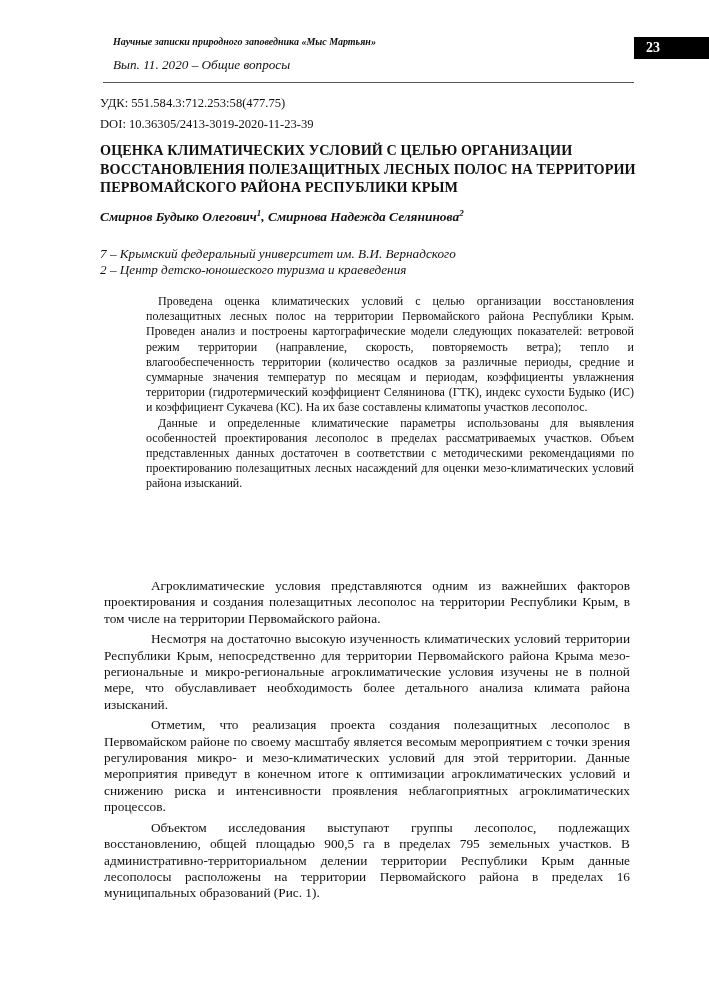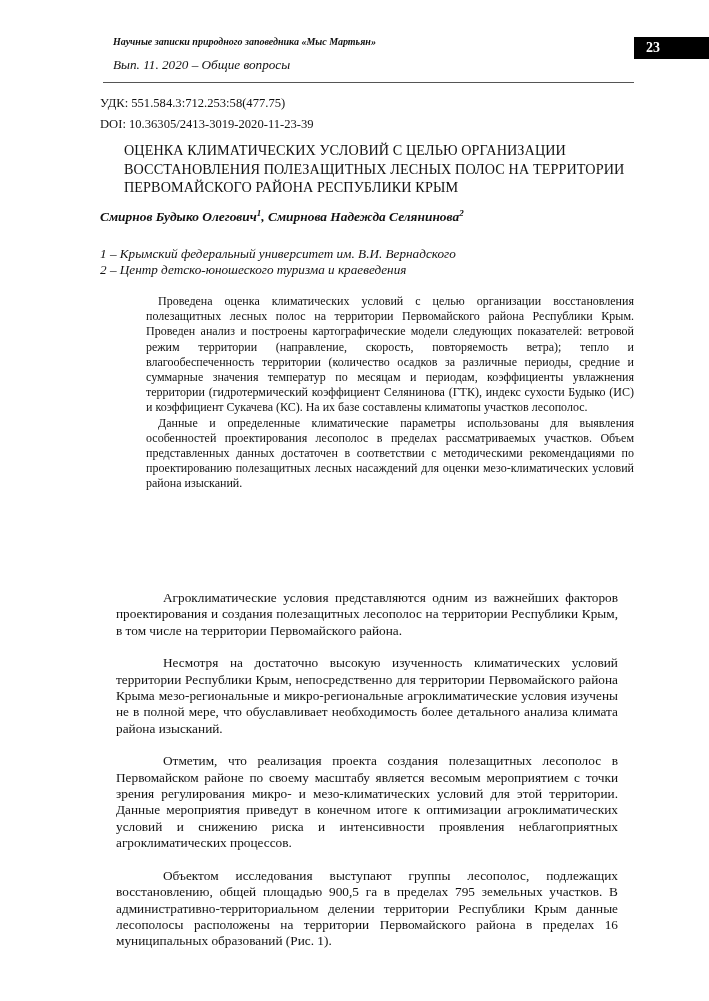--- a/index.html
+++ b/index.html
@@ -5,48 +5,48 @@
   html, body { margin:0; padding:0; background:#ffffff; }
   body { width:709px; height:1001px; position:relative; overflow:hidden;
          font-family:"Liberation Serif","DejaVu Serif",serif; color:#111; }
   .abs { position:absolute; }
   .hdr-journal { left:113px; top:36px; font-size:10px; font-weight:bold; font-style:italic; white-space:nowrap; }
   .hdr-issue { left:113px; top:57px; font-size:13.2px; font-style:italic; white-space:nowrap; }
   .page-num { left:634px; top:37px; width:75px; height:22px; background:#000; color:#fff;
               font-weight:bold; font-size:14px; line-height:22px; padding-left:12px; box-sizing:border-box; }
   .sep { left:103px; top:82px; width:531px; height:0; border-top:1px solid #555; }
   .meta { left:100px; font-size:12.6px; white-space:nowrap; }
-  .title { left:100px; top:141px; width:540px; font-size:14.2px; font-weight:normal; line-height:18.5px; letter-spacing:0.1px;margin-left:24px; }
+  .title { left:100px; top:141px; width:540px; font-size:14.2px; font-weight:bold; line-height:18.5px; letter-spacing:0.1px; }
   .authors { left:100px; top:208px; font-size:13.4px; font-weight:bold; font-style:italic; white-space:nowrap; }
   .authors sup { font-size:9px; }
   .aff { left:100px; font-size:13.2px; font-style:italic; white-space:nowrap; }
   .abstract { left:146px; top:294px; width:488px; font-size:12px; line-height:15.2px; text-align:justify; }
   .abstract p { margin:0; text-indent:12px; }
   .abstract .kw-label { font-style:italic; }
   .body { left:100px; top:574px; width:534px; font-size:13.3px; line-height:16.4px; text-align:justify; }
-  .body p { margin:16px; text-indent:47px; }
+  .body p { margin:4px; text-indent:47px; }
 </style>
 </head>
 <body>
 
 <div class="abs hdr-journal">Научные записки природного заповедника «Мыс Мартьян»</div>
 <div class="abs hdr-issue">Вып. 11. 2020 – Общие вопросы</div>
 <div class="abs page-num">23</div>
 <div class="abs sep"></div>
 
 <div class="abs meta" style="top:96px;">УДК: 551.584.3:712.253:58(477.75)</div>
 <div class="abs meta" style="top:111px;margin-top:6px;">DOI: 10.36305/2413-3019-2020-11-23-39</div>
 
 <div class="abs title">ОЦЕНКА КЛИМАТИЧЕСКИХ УСЛОВИЙ С ЦЕЛЬЮ ОРГАНИЗАЦИИ ВОССТАНОВЛЕНИЯ ПОЛЕЗАЩИТНЫХ ЛЕСНЫХ ПОЛОС НА ТЕРРИТОРИИ ПЕРВОМАЙСКОГО РАЙОНА РЕСПУБЛИКИ КРЫМ</div>
 
 <div class="abs authors">
   <span>Смирнов Будыко Олегович</span><sup>1</sup><span>, </span><span>Смирнова Надежда Селянинова</span><sup>2</sup>
 </div>
 
-<div class="abs aff" style="top:246px;">1 – Крымский федеральный университет им. В.И. Вернадского</div>
+<div class="abs aff" style="top:246px;">7 – Крымский федеральный университет им. В.И. Вернадского</div>
 <div class="abs aff" style="top:262px;text-align:right;">2 – Центр детско-юношеского туризма и краеведения</div>
 
 <div class="abs abstract">
   <p>Проведена оценка климатических условий с целью организации восстановления полезащитных лесных полос на территории Первомайского района Республики Крым. Проведен анализ и построены картографические модели следующих показателей: ветровой режим территории (направление, скорость, повторяемость ветра); тепло и влагообеспеченность территории (количество осадков за различные периоды, средние и суммарные значения температур по месяцам и периодам, коэффициенты увлажнения территории (гидротермический коэффициент Селянинова (ГТК), индекс сухости Будыко (ИС) и коэффициент Сукачева (КС). На их базе составлены климатопы участков лесополос.</p>
   <p>Данные и определенные климатические параметры использованы для выявления особенностей проектирования лесополос в пределах рассматриваемых участков. Объем представленных данных достаточен в соответствии с методическими рекомендациями по проектированию полезащитных лесных насаждений для оценки мезо-климатических условий района изысканий.</p>
 </div>
 
 <div class="abs body">
   <p>Агроклиматические условия представляются одним из важнейших факторов проектирования и создания полезащитных лесополос на территории Республики Крым, в том числе на территории Первомайского района.</p>
   <p>Несмотря на достаточно высокую изученность климатических условий территории Республики Крым, непосредственно для территории Первомайского района Крыма мезо-региональные и микро-региональные агроклиматические условия изучены не в полной мере, что обуславливает необходимость более детального анализа климата района изысканий.</p>

